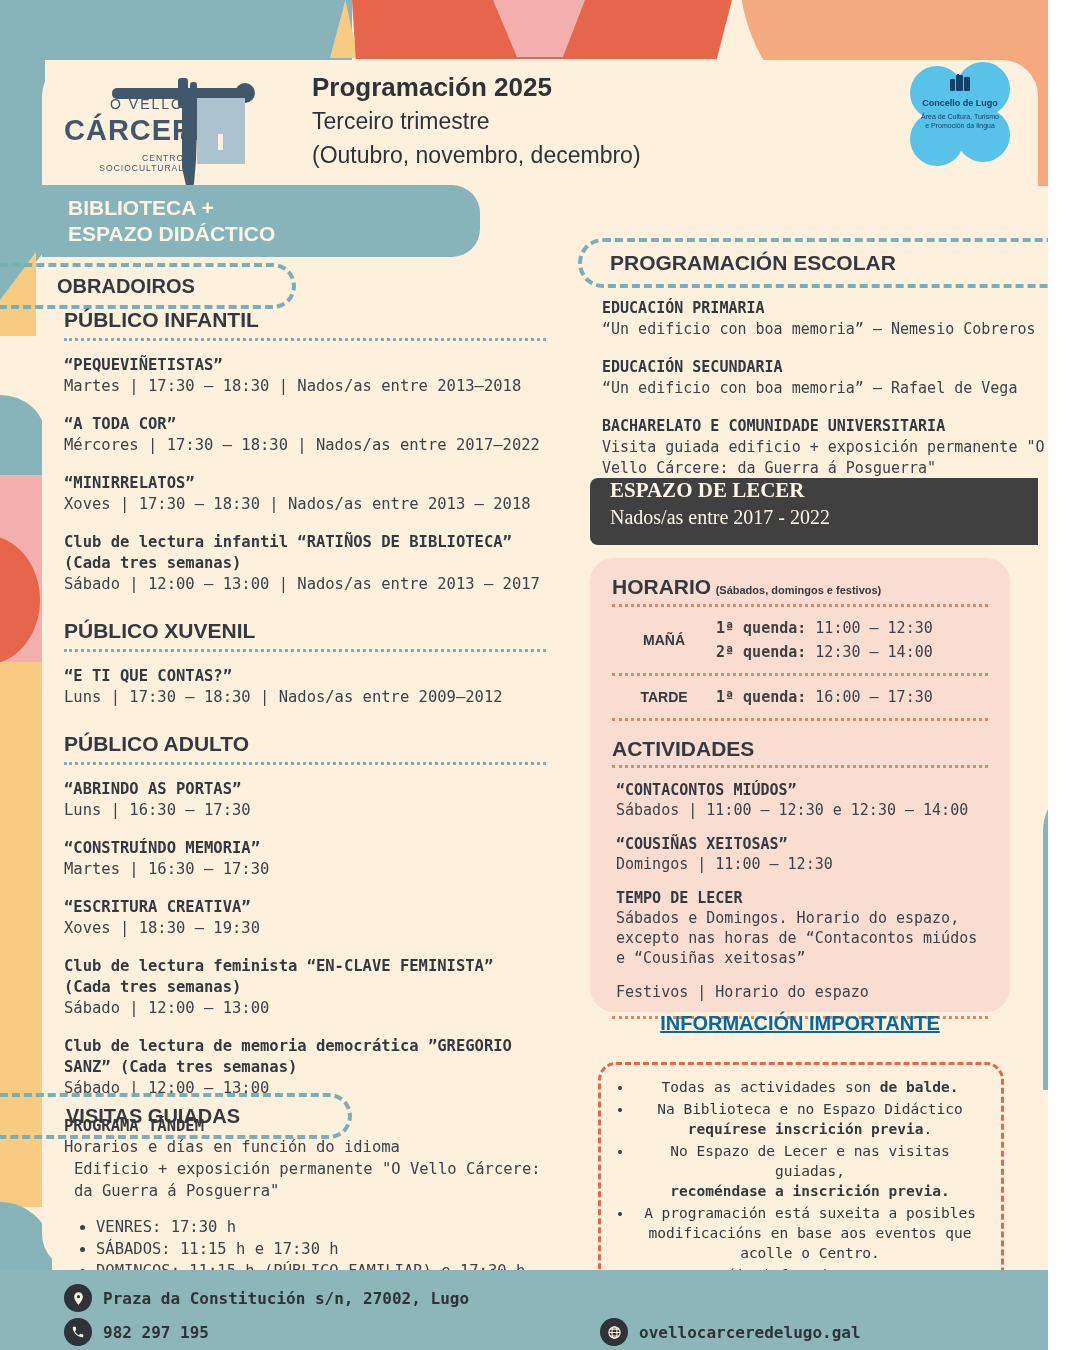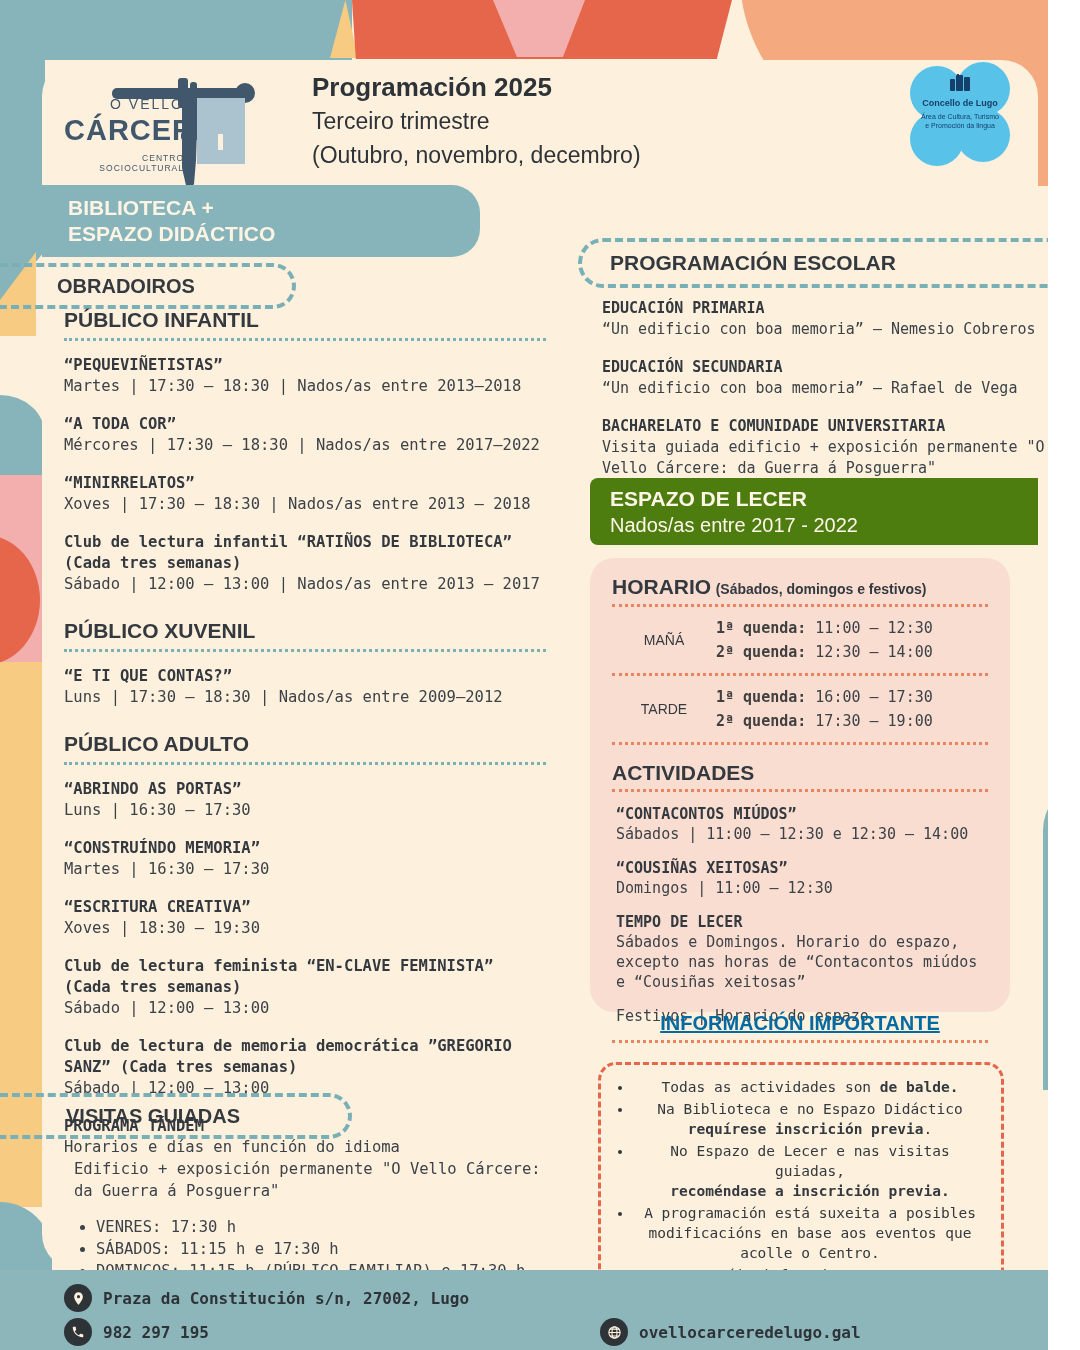--- a/index.html
+++ b/index.html
@@ -59,30 +59,30 @@
   .dotline.orange{border-color:#e8845f;}
   .ev{margin-bottom:17px;}
   .ev .nm{font-weight:bold;font-size:15.5px;line-height:21px;color:#33393f;}
   .ev .dt{font-size:15.5px;line-height:21px;color:#3c4248;}
   .col-left{position:absolute;left:22px;top:248px;width:482px;}
   .sec{margin-bottom:24px;}
   .visitas-body{position:absolute;left:32px;top:1098px;width:470px;font-size:15.5px;line-height:22px;color:#3c4248;}
   .visitas-body ul{margin:14px 0 0 22px;padding:0;}
   .escolar-items{position:absolute;left:560px;top:238px;width:444px;}
   .escolar-items .ev .nm,.escolar-items .ev .dt{font-size:15px;}
-  .espazo-hd{position:absolute;left:548px;top:418px;width:448px;height:67px;background:#4d7c0f;border-radius:8px 0 0 8px;
-             color:#fff6e9;padding:9px 0 0 20px;box-sizing:border-box;}
+  .espazo-hd{position:absolute;left:548px;top:418px;width:448px;height:67px;background:#404040;border-radius:8px 0 0 8px;
+             color:#fff6e9;padding:0 0 0 20px;box-sizing:border-box;font-family:Liberation Serif, serif;}
   .espazo-hd .a{font-weight:bold;font-size:21px;}
   .espazo-hd .b{font-size:20px;margin-top:3px;}
   .pinkbox{position:absolute;left:548px;top:498px;width:420px;height:454px;background:#f9ddd1;border-radius:24px;
            padding:17px 22px;box-sizing:border-box;}
   .h-title{font-weight:bold;font-size:21px;color:#33393f;}
-  .h-note{font-weight:bold;font-size:14px;margin-top:48px;}
+  .h-note{font-weight:bold;font-size:11px;margin-top:48px;}
   .slot{display:flex;align-items:center;padding:9px 0;}
-  .slot .period{width:104px;text-align:center;font-weight:normal;font-size:14px;}
+  .slot .period{width:104px;text-align:center;font-weight:bold;font-size:14px;}
   .slot .rows{flex:1;font-size:15px;line-height:24px;color:#3c4248;}
   .slot .rows b{color:#404040;}
   .act .nm{font-weight:bold;font-size:15px;line-height:20px;}
   .act .dt{font-size:15px;line-height:20px;color:#3c4248;}
   .act{margin-bottom:14px;}
   .info-title{position:absolute;left:548px;top:952px;width:420px;text-align:center;font-weight:bold;font-size:20px;color:#0369a1;text-decoration:underline;}
   .infobox{position:absolute;left:556px;top:1002px;width:406px;border:3px dashed #e5664b;border-radius:18px;
            padding:12px 14px 12px 16px;box-sizing:border-box;font-size:14.5px;line-height:20px;color:#33393f;}
   .infobox ul{margin:0 0 0 16px;padding:0;text-align:center;}
   .infobox li{margin-bottom:2px;}
@@ -279,21 +279,20 @@
         <div class="rows mono">
           <div><b>1ª quenda:</b><span> 11:00 – 12:30</span></div>
           <div><b>2ª quenda:</b><span> 12:30 – 14:00</span></div>
         </div>
       </div>
       <div class="dotline orange" style="margin:0"></div>
       <div class="slot">
         <div class="period">TARDE</div>
         <div class="rows mono">
           <div><b>1ª quenda:</b><span> 16:00 – 17:30</span></div>
-          <div><b>2ª quenda:</b><span> 17:30 – 19:00</span></div>
         </div>
       </div>
       <div class="dotline orange" style="margin:0 0 16px 0"></div>
 
       <div class="h-title">ACTIVIDADES</div>
       <div class="dotline orange" style="margin:4px 0 12px 0"></div>
       <div class="mono" style="padding-left:4px">
         <div class="act">
             <div class="nm">“CONTACONTOS MIÚDOS”</div>
             <div class="dt">Sábados | 11:00 – 12:30 e 12:30 – 14:00</div>

